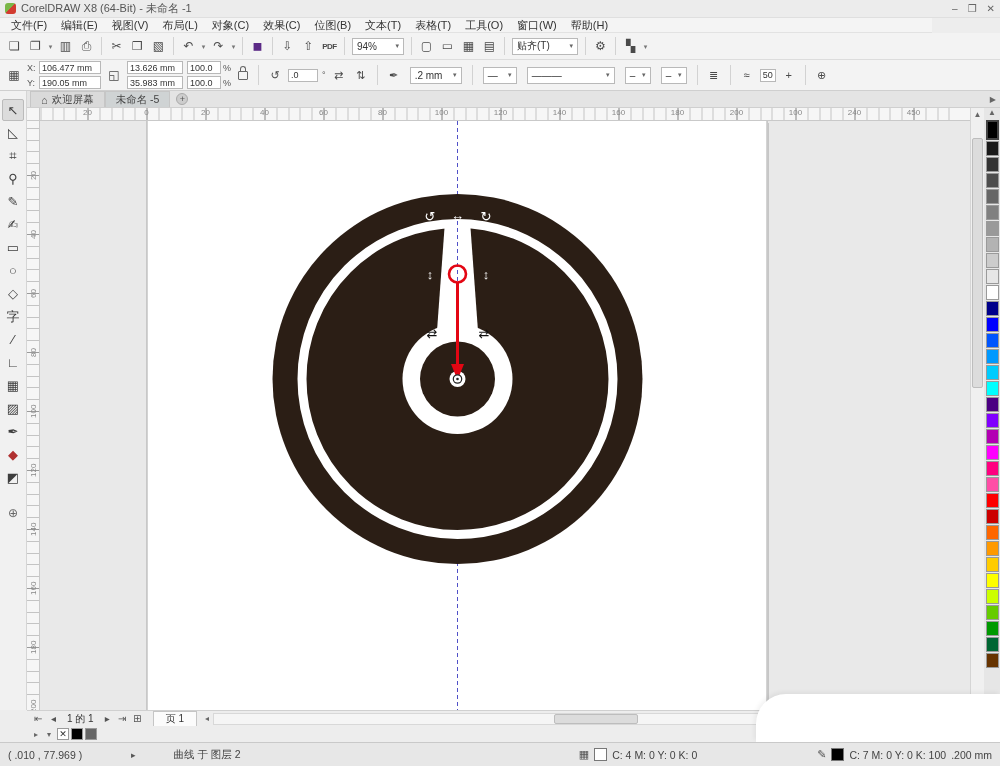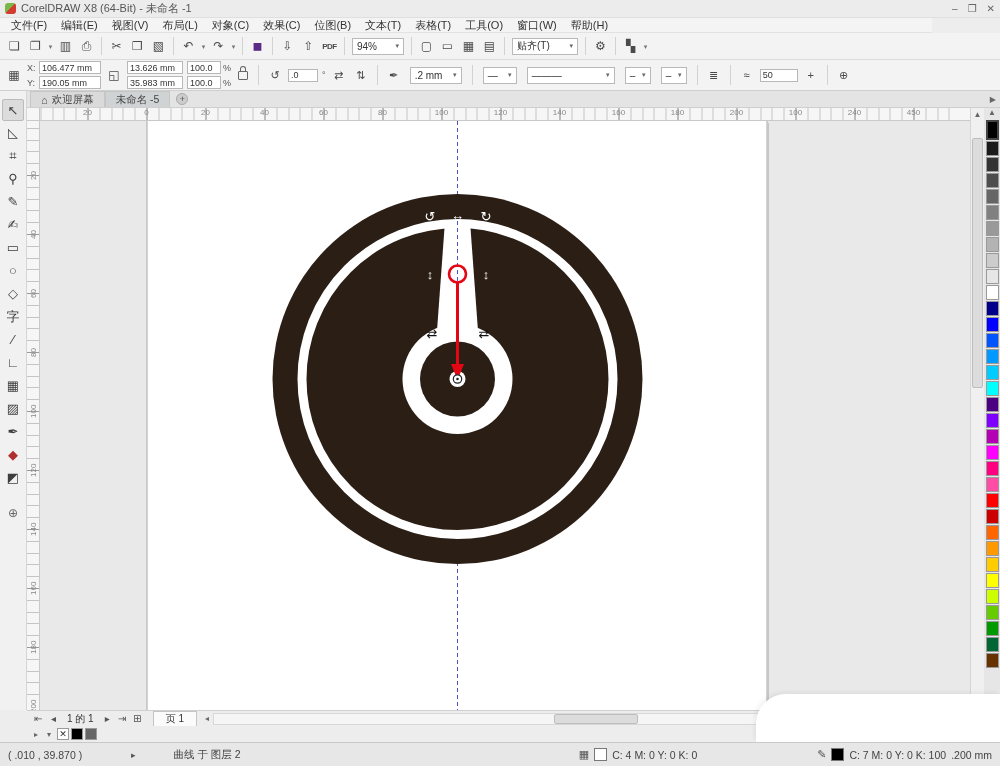--- a/index.html
+++ b/index.html
@@ -29,21 +29,21 @@
 .w52{width:52px;}.w34{width:34px;}.w88{width:88px;}.w26{width:26px;}.w66{width:66px;}
 
 
 #propbar{position:absolute;left:0;top:60px;width:1000px;height:31px;background:#f3f3f3;border-bottom:1px solid #cfcfcf;display:flex;align-items:center;padding-left:5px;gap:4px;}
 .pb-icon{width:18px;text-align:center;font-size:12px;color:#4a4a4a;}
 .pb-stack{display:flex;flex-direction:column;gap:2px;}
 .pb-row{display:flex;align-items:center;gap:2px;}
 .pb-lbl{font-size:9px;color:#555;width:10px;}
 .pb-field{height:13px;font-size:9px;border:1px solid #b8b8b8;background:#fff;padding:0 2px;color:#333;}
 .pb-pct{font-size:9px;color:#555;}
-.w62{width:62px;}.w56{width:56px;}.w34f{width:34px;}.w30{width:30px;}.w26f{width:38px;}
+.w62{width:62px;}.w56{width:56px;}.w34f{width:34px;}.w30{width:30px;}.w26f{width:16px;}
 .lock{width:10px;height:9px;border:1.5px solid #666;border-radius:1px;position:relative;margin:0 3px;}
 .lock::before{content:"";position:absolute;left:1px;top:-6px;width:4px;height:5px;border:1.5px solid #666;border-bottom:none;border-radius:3px 3px 0 0;}
 .pb-sep{width:1px;height:20px;background:#d2d2d2;margin:0 3px;}
 .pbtn{width:18px;height:18px;line-height:18px;text-align:center;font-size:11px;color:#4a4a4a;}
 
 
 #tabbar{position:absolute;left:27px;top:91px;width:973px;height:17px;background:#e4e4e4;border-bottom:1px solid #cfcfcf;display:flex;align-items:flex-end;padding-left:3px;}
 .doc-tab{height:16px;display:flex;align-items:center;gap:4px;padding:0 10px;font-size:10.5px;color:#444;border:1px solid #c6c6c6;border-bottom:none;background:#dadada;}
 .doc-tab.active{background:#cfd3d4;}
 .home-glyph{font-size:11px;color:#555;}
@@ -451,21 +451,21 @@
 
     <div class="swatch" data-name="doc-color-swatch" style="background: rgb(255, 255, 255);"></div>
         <div class="swatch" data-name="doc-color-swatch" style="background: rgb(0, 0, 0);"></div>
         <div class="swatch" data-name="doc-color-swatch" style="background: rgb(102, 102, 102);"></div>
       </div>
   </div>
 
   <div id="blob" data-name="overlay-panel"></div>
 
   <div id="statusbar" data-name="status-bar">
-    <span id="status-coords" data-name="cursor-coordinates">( .010 , 39.870 )</span>
+    <span id="status-coords" data-name="cursor-coordinates">( .010 , 77.969 )</span>
     <span class="status-arrow" data-name="status-flyout-icon">▸</span>
     <span id="status-object" data-name="selected-object-info">曲线 于 图层 2</span>
     <div class="status-right">
       <span class="ind-icon" data-name="palette-indicator-icon">▦</span>
       <span class="ind-sw" data-name="fill-color-swatch" style="background:#ffffff"></span>
       <span data-name="fill-color-values">C: 4 M: 0 Y: 0 K: 0</span>
       <span class="gap18"></span>
       <span class="ind-icon" data-name="outline-pen-icon">✎</span>
       <span class="ind-sw" data-name="outline-color-swatch" style="background:#000000"></span>
       <span data-name="outline-color-values">C: 7 M: 0 Y: 0 K: 100</span>

